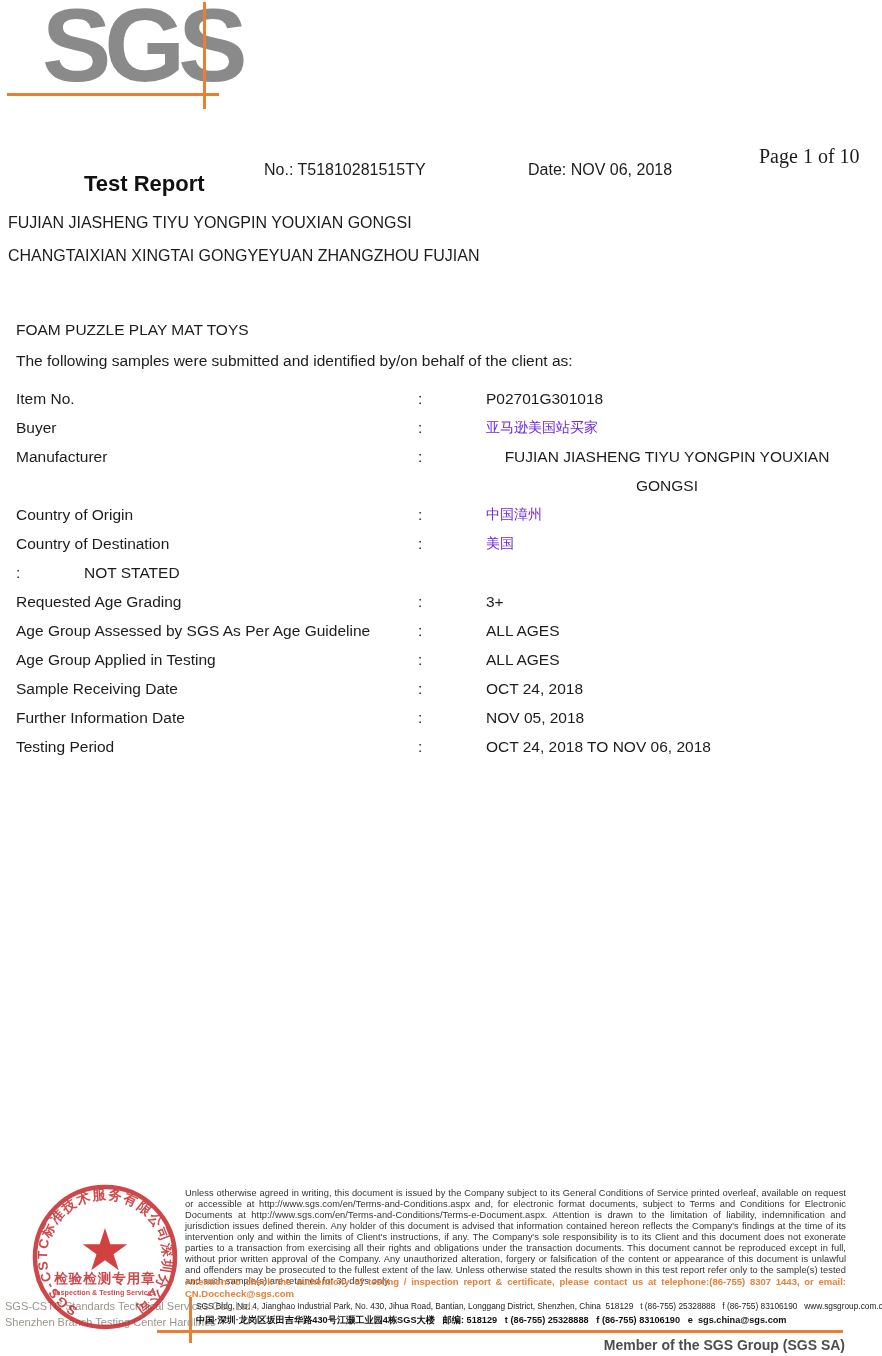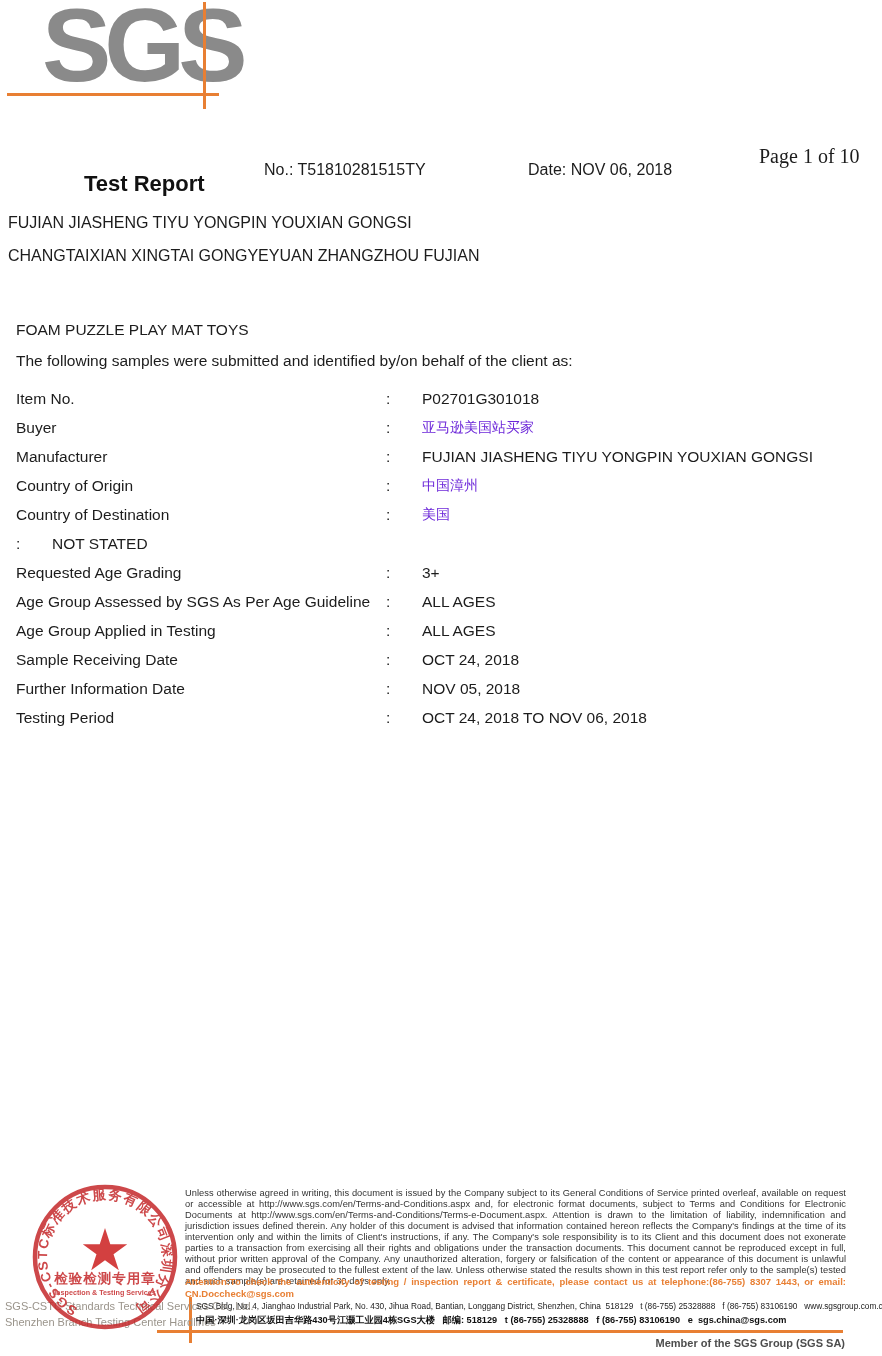--- a/index.html
+++ b/index.html
@@ -22,43 +22,43 @@
   .hdr-title { position:absolute; left:84px; top:171px; font-size:22px; font-weight:bold; color:#111; }
   .hdr-no    { position:absolute; left:264px; top:161px; font-size:16px; }
   .hdr-date  { position:absolute; left:528px; top:161px; font-size:16px; }
   .hdr-page  { position:absolute; left:759px; top:145px; font-size:20px;font-family:Liberation Serif, serif; }
   
   .client { position:absolute; left:8px; top:207px; font-size:16px; line-height:32.5px; }
   
   .intro { position:absolute; left:16px; top:314px; font-size:15.5px; line-height:31px; }
   
   .fields { position:absolute; left:16px; top:384px; width:832px; }
-  .frow { display:flex; align-items:flex-start; font-size:15.5px; line-height:29px; }
+  .frow { display:flex; align-items:flex-start; font-size:15.5px; line-height:29px;gap:32px; }
   .flabel { width:370px; flex:none; }
   .fcolon { width:36px; flex:none; }
-  .fvalue { max-width:396px; }
+  .fvalue { max-width:396px;text-align:center; }
   .frow.cjk .fvalue { font-family:"DejaVu Serif","Liberation Serif",serif; font-size:14px; color:#6d28d9; }
   
   .disclaimer {
     position:absolute; left:185px; top:1188px; width:661px;
     font-size:9.3px; line-height:11px; text-align:justify;
     font-weight:400; color:#333; letter-spacing:0.05px;
   }
   .attention {
     position:absolute; left:185px; top:1276px; width:661px;
     font-size:9.5px; line-height:11.5px; font-weight:bold; color:#e87f33; text-align:justify;
   }
   .company { position:absolute; left:5px; top:1299px; font-size:11px; line-height:15.5px; color:#9a948b; z-index:1; }
   .stamp { position:absolute; left:30px; top:1182px; width:150px; height:150px; z-index:2; opacity:0.85; }
   .addr { position:absolute; left:196px; top:1300px; z-index:1; }
   .addr-en { font-size:8.3px; color:#222; white-space:pre; line-height:13px; }
   .addr-cn { font-size:9.2px; color:#111; font-weight:bold; white-space:pre; line-height:14px; }
   .foot-hline { position:absolute; left:157px; top:1330px; width:686px; height:3px; background:#e87f33; z-index:0; }
   .foot-vline { position:absolute; left:189px; top:1297px; width:3px; height:46px; background:#e87f33; z-index:0; }
-  .member { position:absolute; right:37px; top:1337px; font-size:11px; font-weight:bold; color:#4d4d4d; }
+  .member { position:absolute; right:37px; top:1337px; font-size:14px; font-weight:bold; color:#4d4d4d; }
 </style>
 </head>
 <body>
 
 <div class="logo-wrap">
   <div class="logo-text">SGS</div>
   <div class="logo-hline"></div>
   <div class="logo-vline"></div>
 </div>
 

